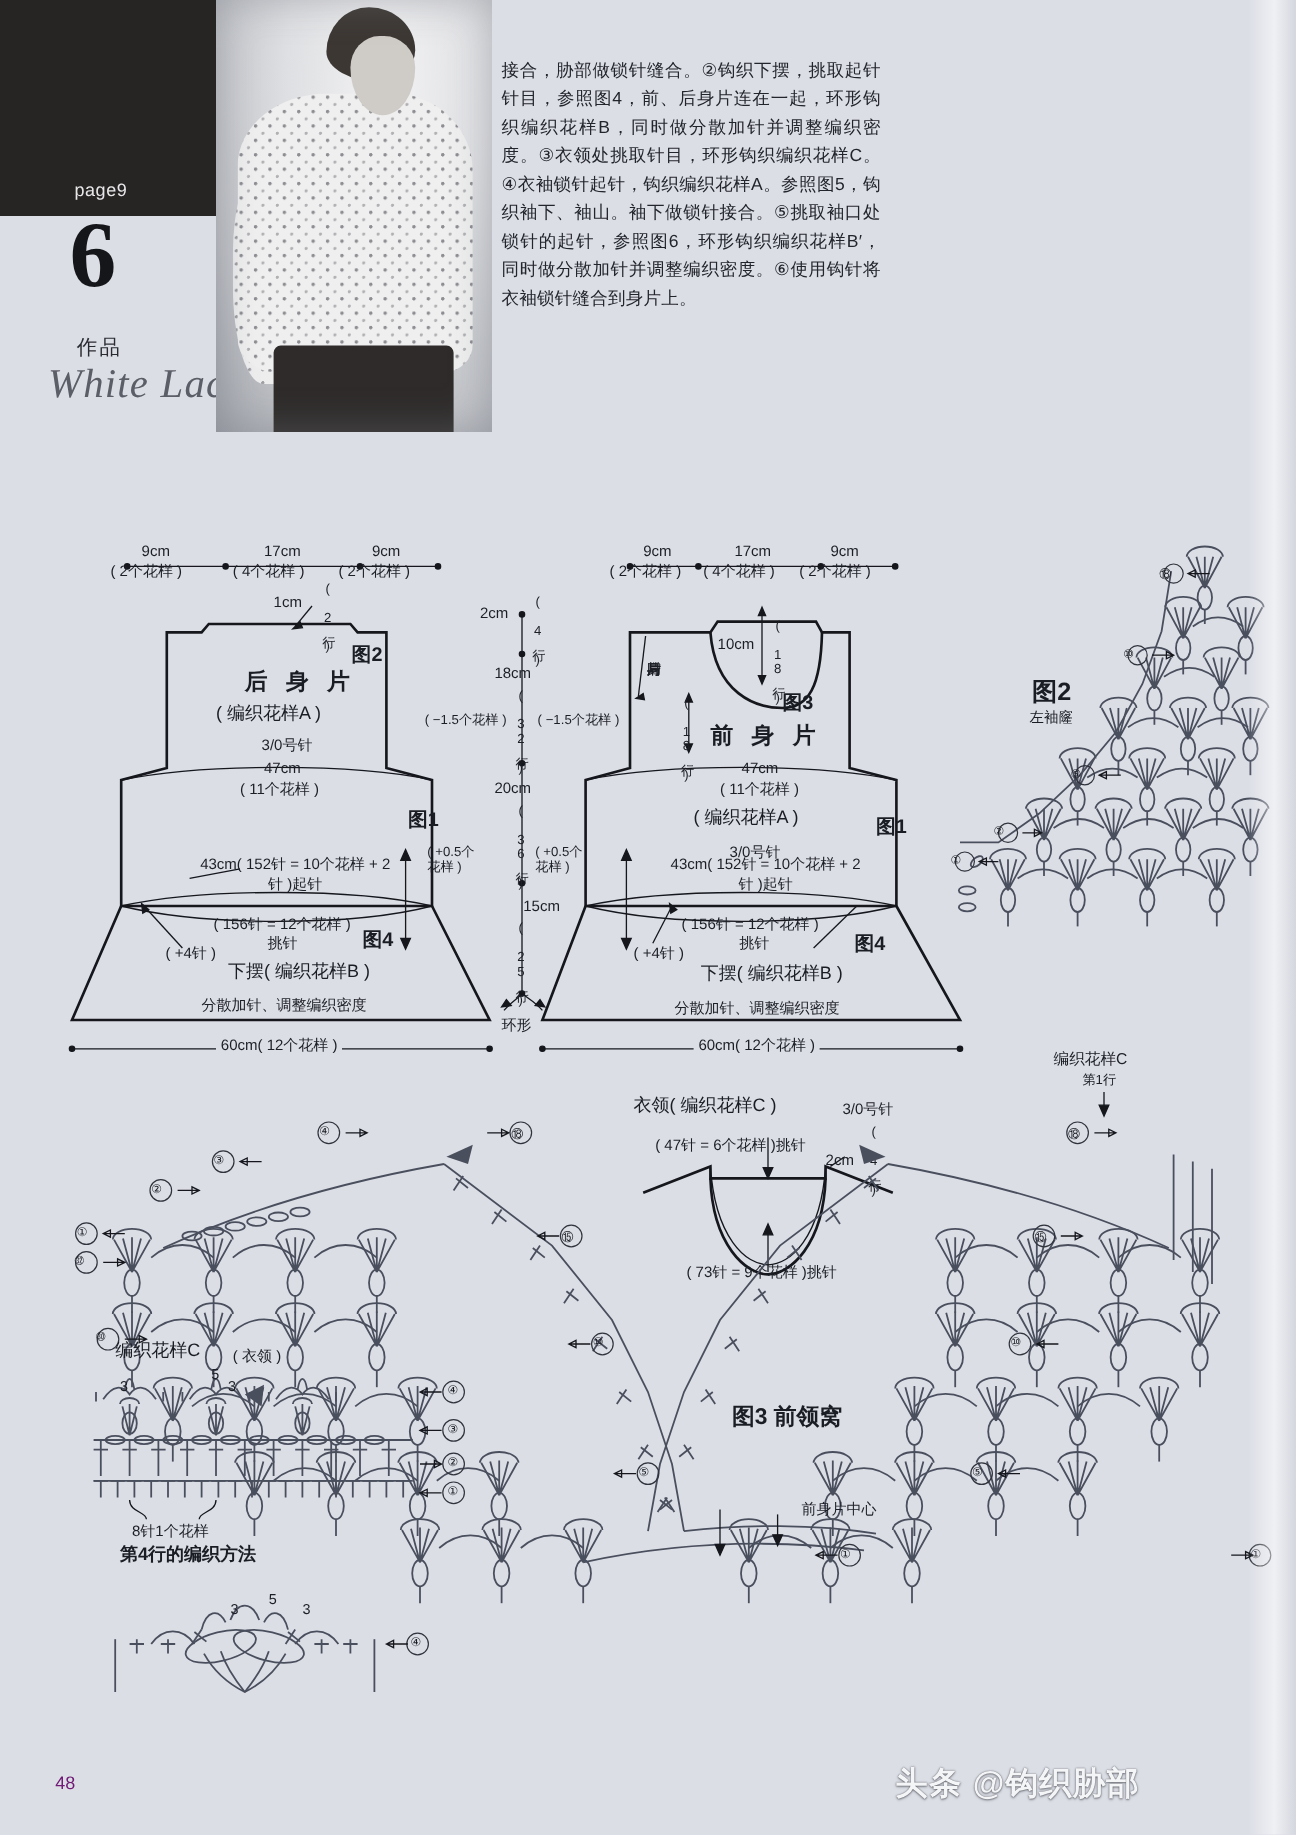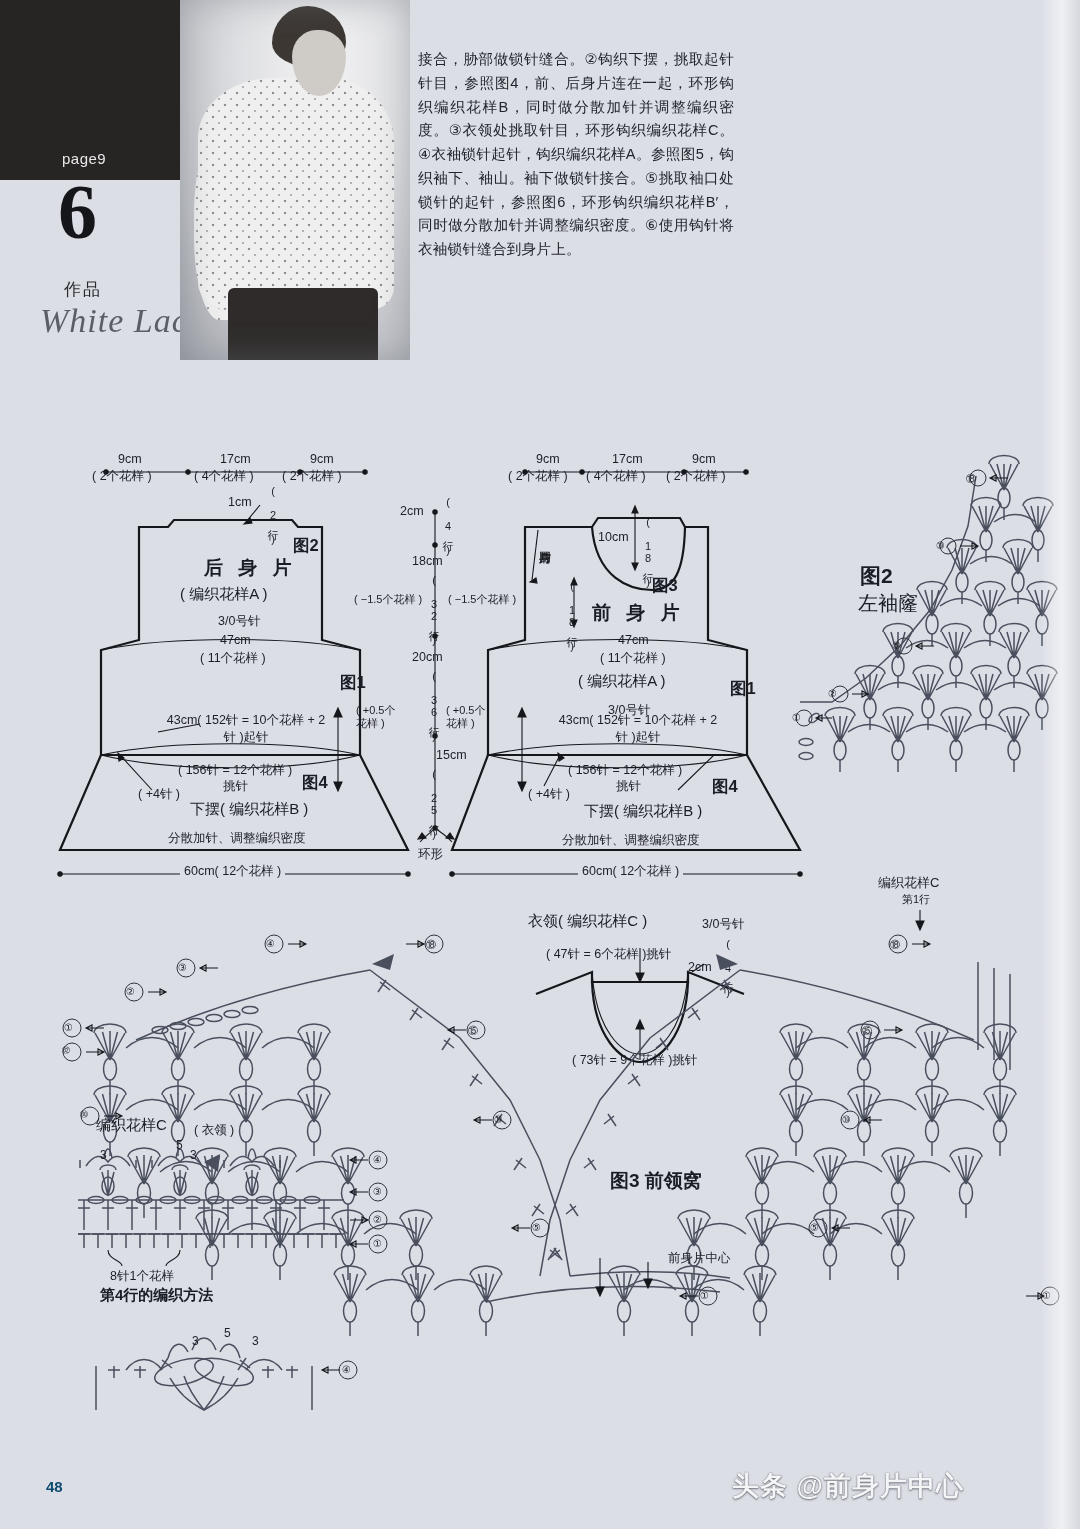--- a/index.html
+++ b/index.html
@@ -57,21 +57,21 @@
   .body-shape{stroke:#15171d;stroke-width:2.2;fill:none;}
   .thin{stroke:#15171d;stroke-width:1.1;fill:none;}
 
   
   .ch{stroke:#4a4f5e;stroke-width:1.5;fill:none;}
   .ch-f{fill:#4a4f5e;}
   .circnum{font-size:10px;fill:#30333c;}
   .rowmark{font-size:11px;}
   .rowmark circle{stroke:#30333c;stroke-width:1;fill:none;}
 
-  .footer-page{position:absolute;left:46px;top:1478px;font-size:15px;color:#0c4a6e;font-weight:700;}
+  .footer-page{position:absolute;left:46px;top:1478px;font-size:15px;color:#701a75;font-weight:400;}
   .watermark{position:absolute;left:848px;top:1468px;transform:translate(-50%,0);font-size:27px;font-weight:700;color:#f4f5f7;
     text-shadow:0 1px 2px rgba(40,42,50,.55),0 0 1px rgba(40,42,50,.8);white-space:nowrap;letter-spacing:1px;}
   .sheen{position:absolute;right:0;top:0;width:40px;height:100%;
     background:linear-gradient(90deg,rgba(255,255,255,0) 0%,rgba(255,255,255,.55) 55%,rgba(210,212,220,.7) 100%);pointer-events:none;}
 </style>
 </head>
 <body>
 
 <div class="page">
 
@@ -353,21 +353,21 @@
         <circle cx="168" cy="96" r="8"></circle>
         <circle cx="198" cy="28" r="8"></circle>
         <path class="thin" d="M36,268 L52,268 M36,268 l6,-3 l0,6 z" fill="#30333c"></path>
         <path class="thin" d="M72,244 L88,244 M88,244 l-6,-3 l0,6 z" fill="#30333c"></path>
         <path class="thin" d="M136,196 L154,196 M136,196 l6,-3 l0,6 z" fill="#30333c"></path>
         <path class="thin" d="M180,96 L198,96 M198,96 l-6,-3 l0,6 z" fill="#30333c"></path>
         <path class="thin" d="M210,28 L228,28 M210,28 l6,-3 l0,6 z" fill="#30333c"></path>
       </g>
     </svg>
     <div class="lbl" style="left:80px;top:112px;font-size:21px;font-weight:700;">图2</div>
-    <div class="lbl" style="left:78px;top:140px;font-size:20px;">左袖窿</div>
+    <div class="lbl" style="left:78px;top:140px;font-size:12px;">左袖窿</div>
     <div class="lbl circnum" style="left:12px;top:262px;">①</div>
     <div class="lbl circnum" style="left:48px;top:238px;">②</div>
     <div class="lbl circnum" style="left:112px;top:190px;">⑤</div>
     <div class="lbl circnum" style="left:156px;top:90px;">⑩</div>
     <div class="lbl circnum" style="left:186px;top:22px;">⑱</div>
   </div>
 
   <div style="position:absolute;left:492px;top:902px;width:330px;height:180px;">
     <svg width="330" height="180" viewBox="0 0 330 180">
       <g class="body-shape">
@@ -764,15 +764,15 @@
         <path class="thin" d="M226,56 L244,56 M226,56 l6,-3 l0,6 z" fill="#30333c"></path>
       </g>
     </svg>
     <div class="lbl dim" style="left:96px;top:48px;font-size:12px;">3</div>
     <div class="lbl dim" style="left:128px;top:40px;font-size:12px;">5</div>
     <div class="lbl dim" style="left:156px;top:48px;font-size:12px;">3</div>
     <div class="lbl circnum" style="left:246px;top:78px;">④</div>
   </div>
 
   <div class="footer-page">48</div>
-  <div class="watermark">头条 @前身片中心</div>
+  <div class="watermark">头条 @钩织胁部</div>
   <div class="sheen"></div>
 </div>
 
 </body></html>

